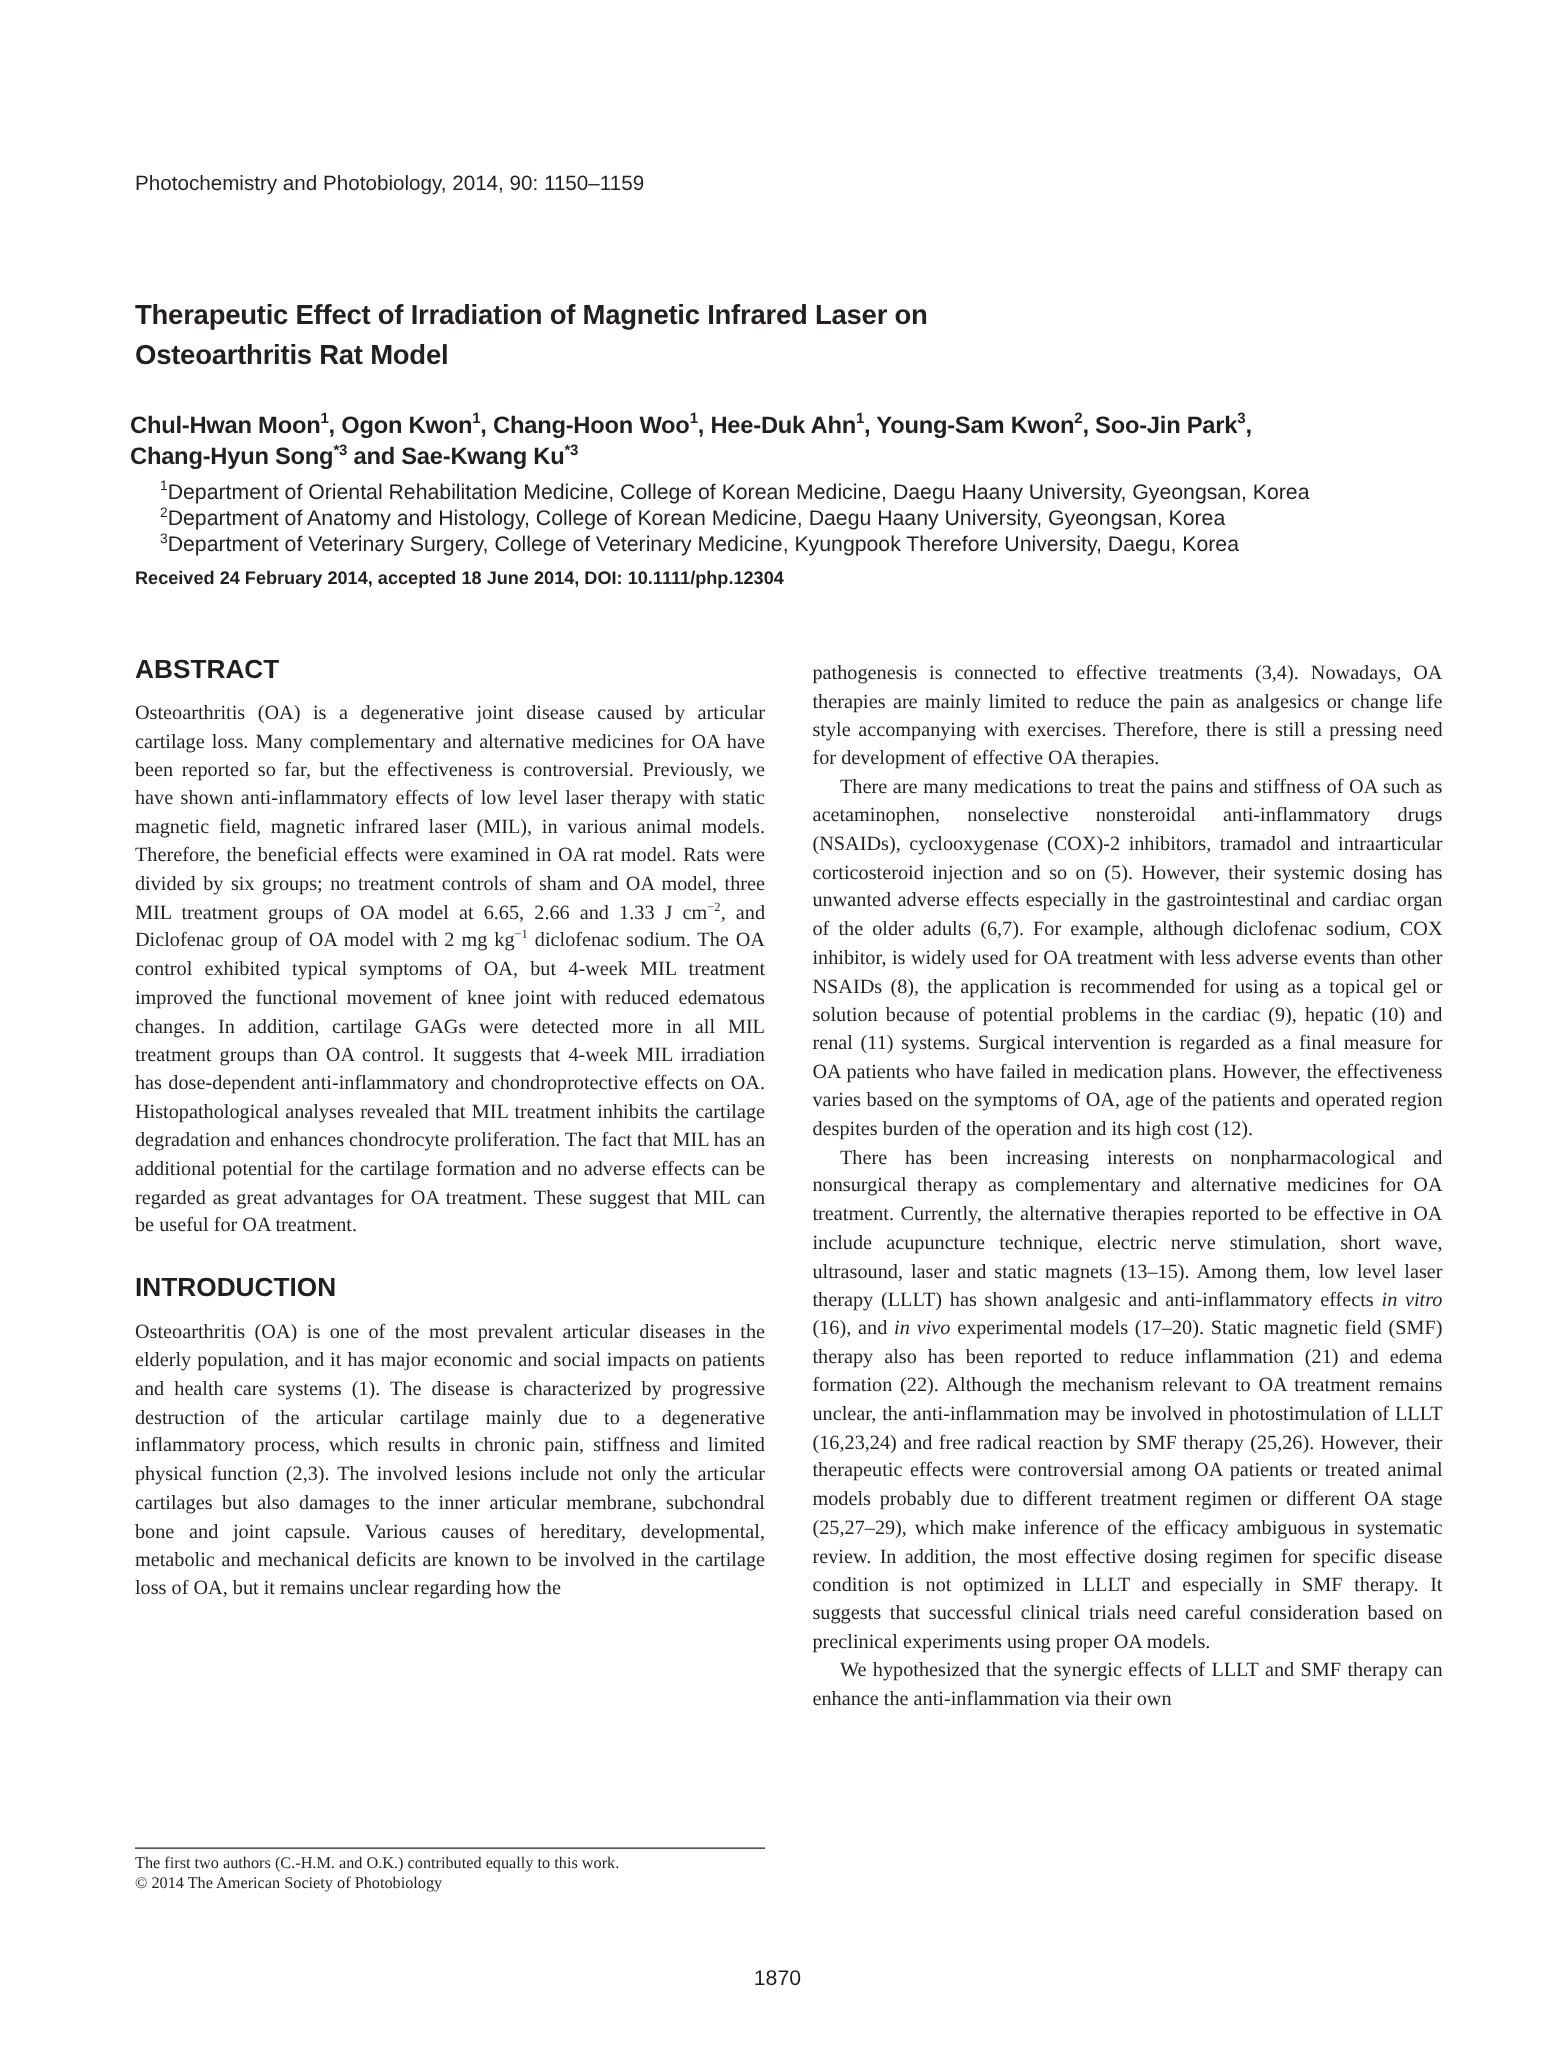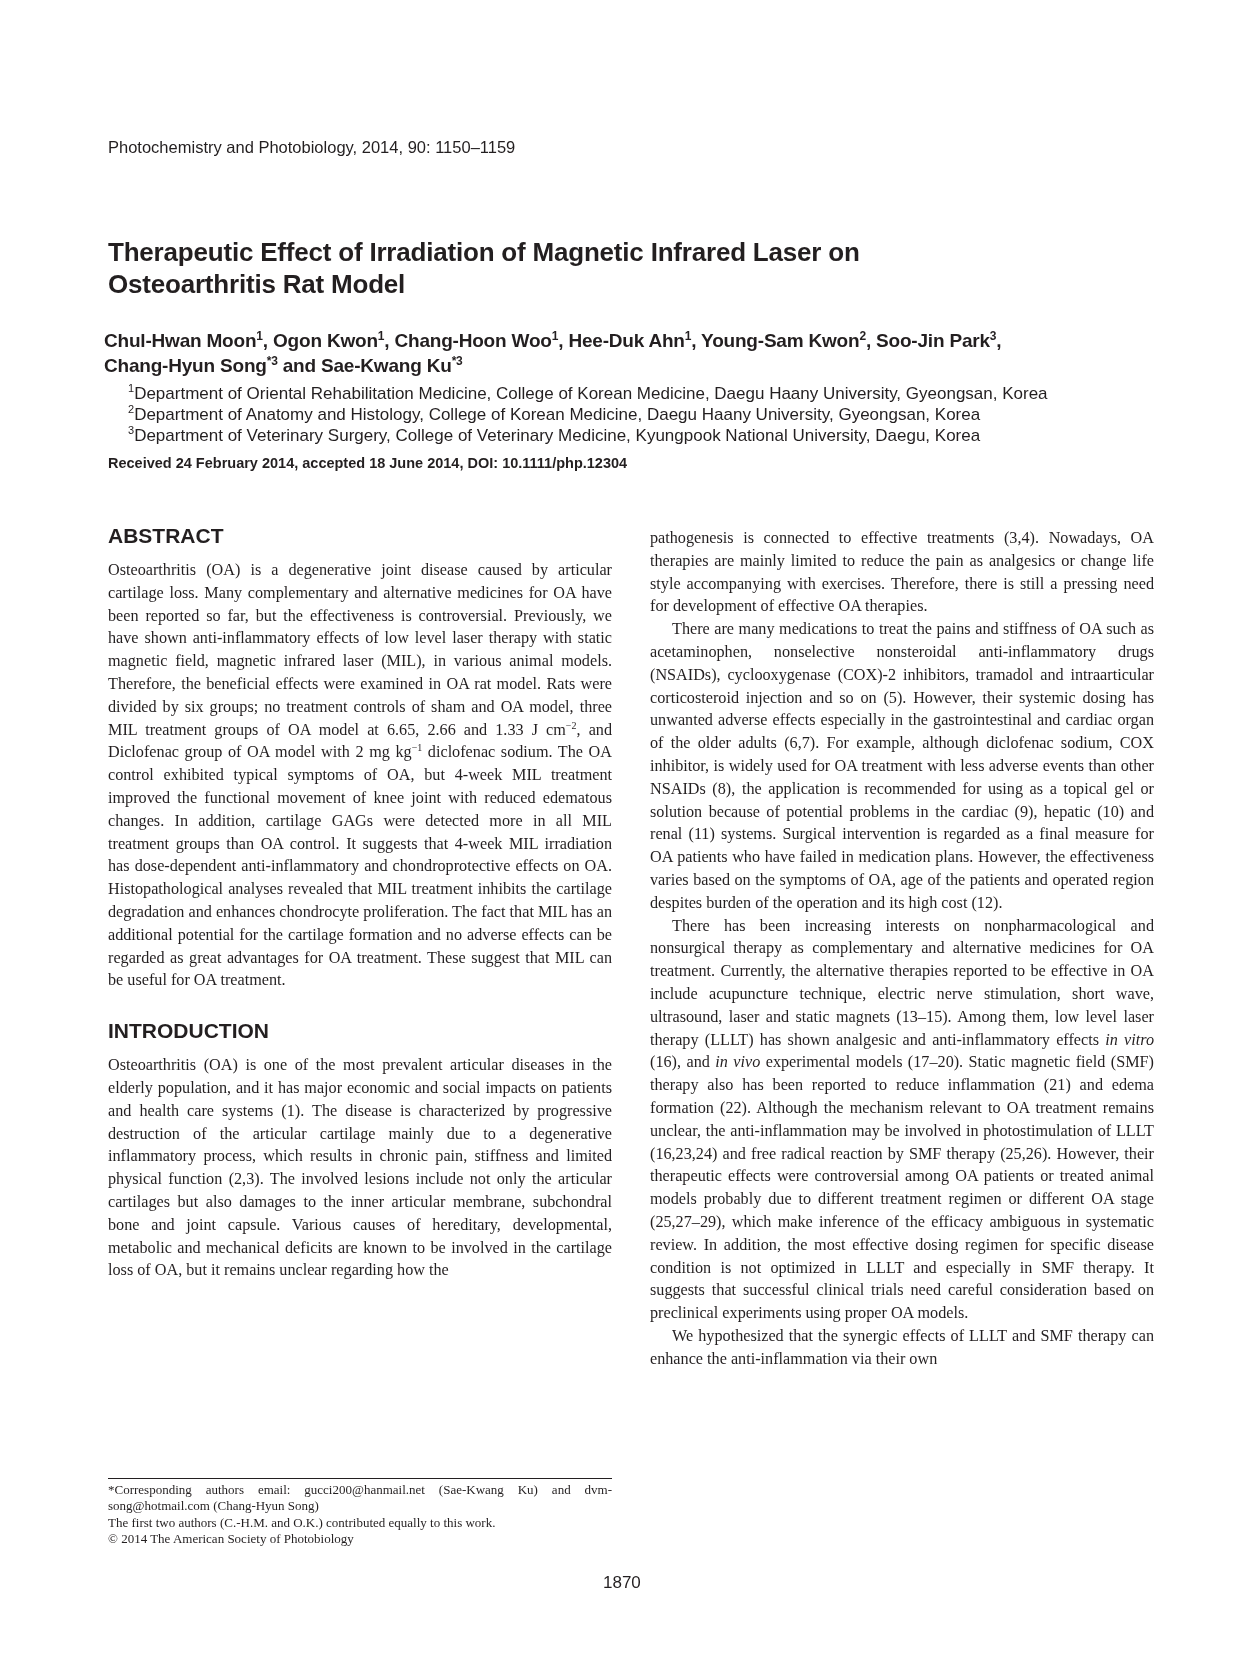--- a/index.html
+++ b/index.html
@@ -1,20 +1,20 @@
 <!DOCTYPE html>
 <html><head>
 <meta charset="utf-8">
 <style>
   html, body { margin: 0; padding: 0; background: #ffffff; }
   body { width: 1241px; height: 1654px; position: relative; overflow: hidden; color: #231f20; }
   .sans { font-family: "Liberation Sans", sans-serif; }
   .serif { font-family: "Liberation Serif", serif; }
   .journal { position: absolute; left: 108px; top: 138px; font-size: 16.5px; }
-  .title { position: absolute; left: 108px; top: 236px; width: 1040px; font-size: 26px; font-weight: bold; line-height: 32px; letter-spacing: -0.2px; }
+  .title { position: absolute; left: 108px; top: 236px; width: 1040px; font-size: 22px; font-weight: bold; line-height: 32px; letter-spacing: -0.2px; }
   .authors { position: absolute; left: 104px; top: 328px; width: 1040px; font-size: 19px; font-weight: bold; line-height: 25px; letter-spacing: -0.2px; }
   .authors sup { font-size: 12px; vertical-align: super; line-height: 0; }
   .affils { position: absolute; left: 108px; top: 383px; width: 1080px; font-size: 17px; line-height: 21px; margin-left: 20px; }
   .affils sup { font-size: 11px; line-height: 0; }
   .received { position: absolute; left: 108px; top: 455px; font-size: 14.5px; font-weight: bold; }
   .col { position: absolute; width: 504px; font-size: 16.2px; line-height: 22.8px; text-align: justify; }
   .col-left { left: 108px; top: 523px; }
   .col-right { left: 650px; top: 523px; width: 504px; top: 527px; }
   h2 { margin: 0 0 10px 0; font-size: 21px; font-weight: bold; line-height: 26px; font-family: "Liberation Sans", sans-serif; }
   .abstract-text { font-weight: normal; margin: 0; }
@@ -36,39 +36,38 @@
   <div>Osteoarthritis Rat Model</div>
 </div>
 
 <div class="authors sans">
   <span><span>Chul-Hwan Moon</span><sup>1</sup><span>, </span></span><span><span>Ogon Kwon</span><sup>1</sup><span>, </span></span><span><span>Chang-Hoon Woo</span><sup>1</sup><span>, </span></span><span><span>Hee-Duk Ahn</span><sup>1</sup><span>, </span></span><span><span>Young-Sam Kwon</span><sup>2</sup><span>, </span></span><span><span>Soo-Jin Park</span><sup>3</sup><span>,</span></span><br><span><span>Chang-Hyun Song</span><sup>*3</sup><span> and </span></span><span><span>Sae-Kwang Ku</span><sup>*3</sup><span></span></span>
 </div>
 
 <div class="affils sans">
   <div><sup>1</sup><span>Department of Oriental Rehabilitation Medicine, College of Korean Medicine, Daegu Haany University, Gyeongsan, Korea</span></div>
   <div><sup>2</sup><span>Department of Anatomy and Histology, College of Korean Medicine, Daegu Haany University, Gyeongsan, Korea</span></div>
-  <div><sup>3</sup><span>Department of Veterinary Surgery, College of Veterinary Medicine, Kyungpook National University, Daegu, Korea</span></div>
+  <div><sup>3</sup><span>Department of Veterinary Surgery, College of Veterinary Medicine, Kyungpook Therefore University, Daegu, Korea</span></div>
 </div>
 
 <div class="received sans">Received 24 February 2014, accepted 18 June 2014, DOI: 10.1111/php.12304</div>
 
 <div class="col col-left serif">
   <h2>ABSTRACT</h2>
   <p class="abstract-text"><span>Osteoarthritis (OA) is a degenerative joint disease caused by articular cartilage loss. Many complementary and alternative medicines for OA have been reported so far, but the effectiveness is controversial. Previously, we have shown anti-inflammatory effects of low level laser therapy with static magnetic field, magnetic infrared laser (MIL), in various animal models. Therefore, the beneficial effects were examined in OA rat model. Rats were divided by six groups; no treatment controls of sham and OA model, three MIL treatment groups of OA model at 6.65, 2.66 and 1.33 J cm</span><sup class="s">−2</sup><span>, and Diclofenac group of OA model with 2 mg kg</span><sup class="s">−1</sup><span> diclofenac sodium. The OA control exhibited typical symptoms of OA, but 4-week MIL treatment improved the functional movement of knee joint with reduced edematous changes. In addition, cartilage GAGs were detected more in all MIL treatment groups than OA control. It suggests that 4-week MIL irradiation has dose-dependent anti-inflammatory and chondroprotective effects on OA. Histopathological analyses revealed that MIL treatment inhibits the cartilage degradation and enhances chondrocyte proliferation. The fact that MIL has an additional potential for the cartilage formation and no adverse effects can be regarded as great advantages for OA treatment. These suggest that MIL can be useful for OA treatment.</span></p>
   <h2 class="intro-h">INTRODUCTION</h2>
   <p>Osteoarthritis (OA) is one of the most prevalent articular diseases in the elderly population, and it has major economic and social impacts on patients and health care systems (1). The disease is characterized by progressive destruction of the articular cartilage mainly due to a degenerative inflammatory process, which results in chronic pain, stiffness and limited physical function (2,3). The involved lesions include not only the articular cartilages but also damages to the inner articular membrane, subchondral bone and joint capsule. Various causes of hereditary, developmental, metabolic and mechanical deficits are known to be involved in the cartilage loss of OA, but it remains unclear regarding how the</p>
 </div>
 
 <div class="col col-right serif">
   <p>pathogenesis is connected to effective treatments (3,4). Nowadays, OA therapies are mainly limited to reduce the pain as analgesics or change life style accompanying with exercises. Therefore, there is still a pressing need for development of effective OA therapies.</p>
   <p class="indent">There are many medications to treat the pains and stiffness of OA such as acetaminophen, nonselective nonsteroidal anti-inflammatory drugs (NSAIDs), cyclooxygenase (COX)-2 inhibitors, tramadol and intraarticular corticosteroid injection and so on (5). However, their systemic dosing has unwanted adverse effects especially in the gastrointestinal and cardiac organ of the older adults (6,7). For example, although diclofenac sodium, COX inhibitor, is widely used for OA treatment with less adverse events than other NSAIDs (8), the application is recommended for using as a topical gel or solution because of potential problems in the cardiac (9), hepatic (10) and renal (11) systems. Surgical intervention is regarded as a final measure for OA patients who have failed in medication plans. However, the effectiveness varies based on the symptoms of OA, age of the patients and operated region despites burden of the operation and its high cost (12).</p>
   <p class="indent"><span>There has been increasing interests on nonpharmacological and nonsurgical therapy as complementary and alternative medicines for OA treatment. Currently, the alternative therapies reported to be effective in OA include acupuncture technique, electric nerve stimulation, short wave, ultrasound, laser and static magnets (13–15). Among them, low level laser therapy (LLLT) has shown analgesic and anti-inflammatory effects </span><i>in vitro</i><span> (16), and </span><i>in vivo</i><span> experimental models (17–20). Static magnetic field (SMF) therapy also has been reported to reduce inflammation (21) and edema formation (22). Although the mechanism relevant to OA treatment remains unclear, the anti-inflammation may be involved in photostimulation of LLLT (16,23,24) and free radical reaction by SMF therapy (25,26). However, their therapeutic effects were controversial among OA patients or treated animal models probably due to different treatment regimen or different OA stage (25,27–29), which make inference of the efficacy ambiguous in systematic review. In addition, the most effective dosing regimen for specific disease condition is not optimized in LLLT and especially in SMF therapy. It suggests that successful clinical trials need careful consideration based on preclinical experiments using proper OA models.</span></p>
   <p class="indent">We hypothesized that the synergic effects of LLLT and SMF therapy can enhance the anti-inflammation via their own</p>
 </div>
 
 <div class="footnote-rule"></div>
 <div class="footnotes serif">
-  <div>*Corresponding authors email: gucci200@hanmail.net (Sae-Kwang Ku) and dvm-song@hotmail.com (Chang-Hyun Song)</div>
   <div>The first two authors (C.-H.M. and O.K.) contributed equally to this work.</div>
   <div>© 2014 The American Society of Photobiology</div>
 </div>
 
 <div class="page-number sans">1870</div>
 
 </body></html>

